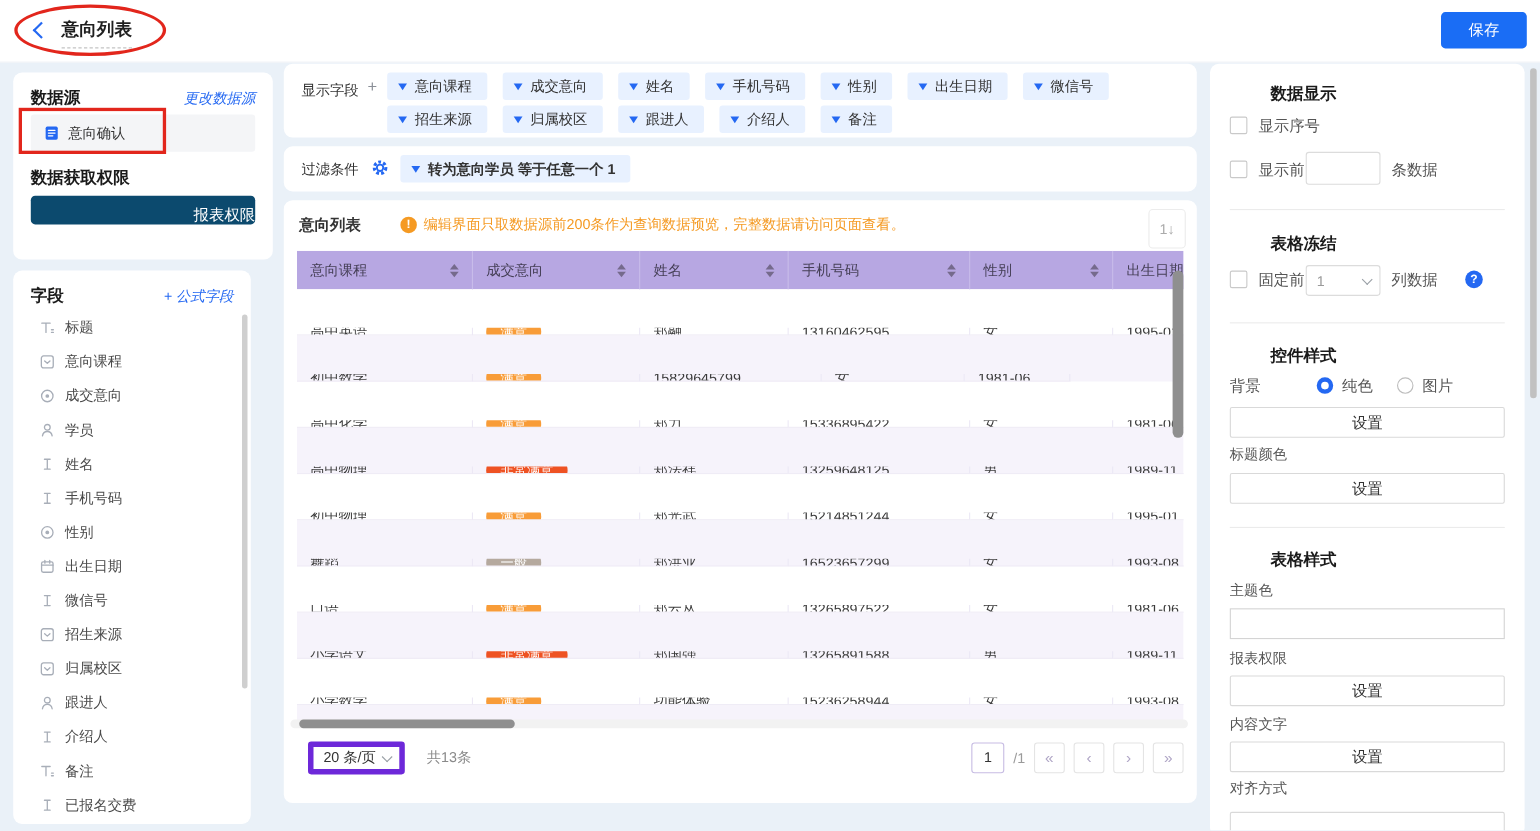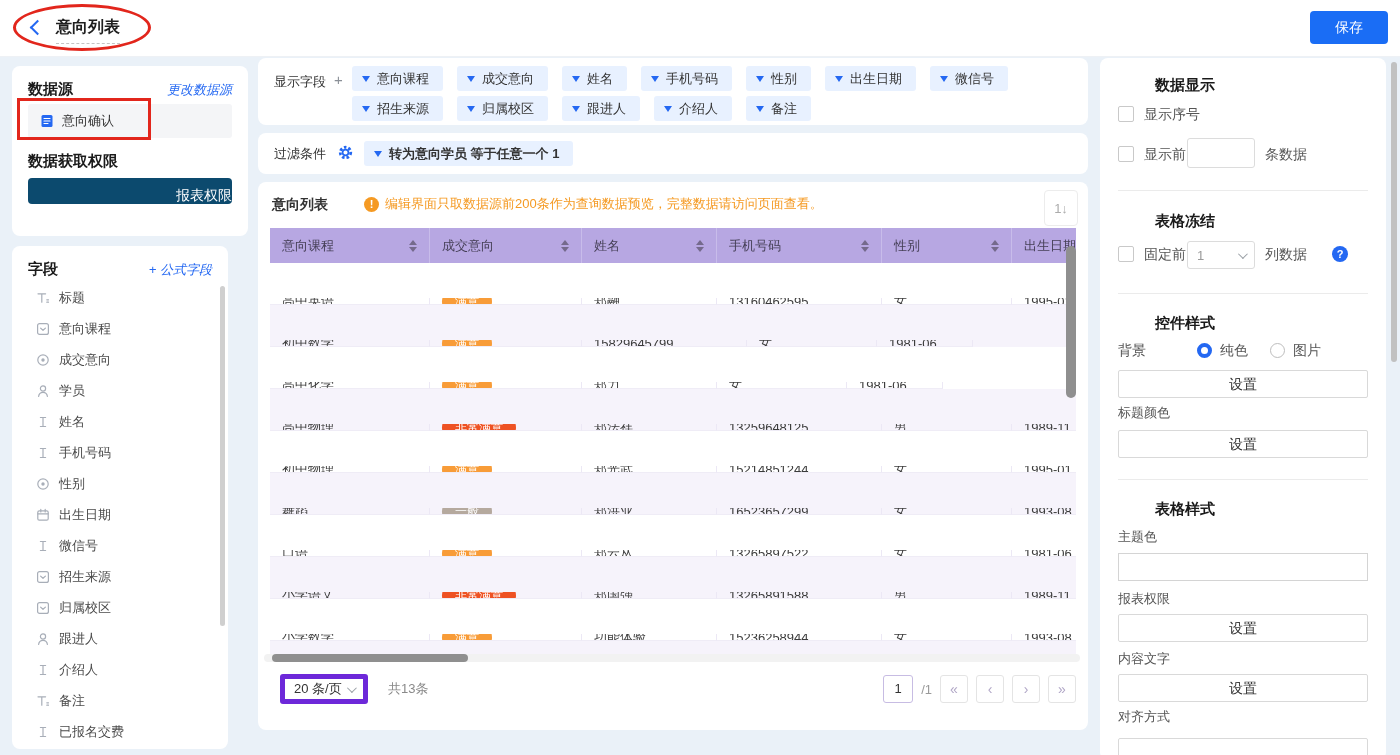--- a/index.html
+++ b/index.html
@@ -405,20 +405,21 @@
             <div class="tcell c3">15829645799</div>
             <div class="tcell c4">女</div>
             <div class="tcell c5">1981-06</div>
           </div>
           <div class="trow">
             <div class="tcell c0">高中化学</div>
             <div class="tcell c1">
               <span class="badge satisfied">满意</span>
             </div>
             <div class="tcell c2">郑力</div>
+            <div class="tcell c3">15336895422</div>
             <div class="tcell c4">女</div>
             <div class="tcell c5">1981-06</div>
           </div>
           <div class="trow alt">
             <div class="tcell c0">高中物理</div>
             <div class="tcell c1">
               <span class="badge very-satisfied">非常满意</span>
             </div>
             <div class="tcell c2">郑法祥</div>
             <div class="tcell c3">13259648125</div>

